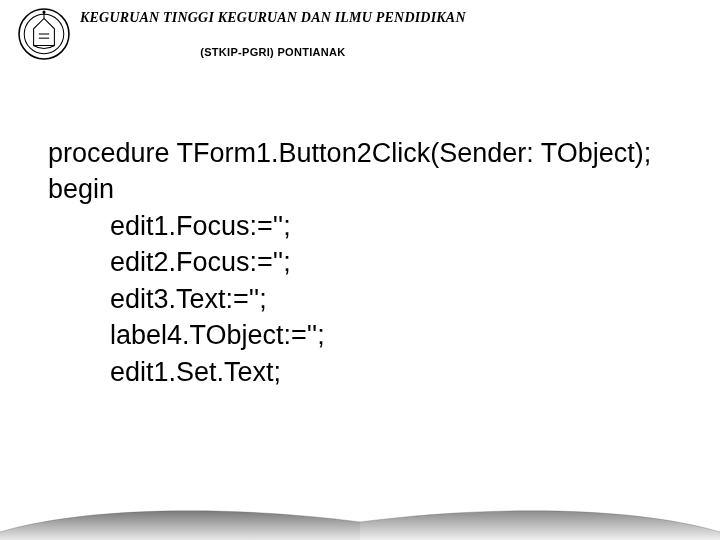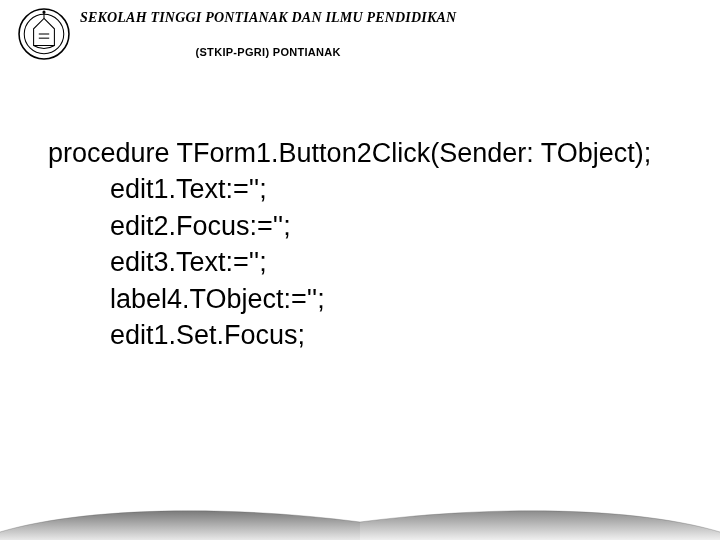--- a/index.html
+++ b/index.html
@@ -90,32 +90,33 @@
         <path d="M50 20 L70 40 L70 72 L30 72 L30 40 Z"></path>
         <path d="M30 72 Q50 84 70 72"></path>
         <line x1="50" y1="20" x2="50" y2="10"></line>
         <circle cx="50" cy="8" r="2" fill="#000"></circle>
         <line x1="40" y1="50" x2="60" y2="50"></line>
         <line x1="40" y1="58" x2="60" y2="58"></line>
       </g>
     </svg>
   </div>
   <div class="header-text">
-    <div class="header-title">SEKOLAH TINGGI PONTIANAK DAN ILMU PENDIDIKAN</div>
+    <div class="header-title">KEGURUAN TINGGI KEGURUAN DAN ILMU PENDIDIKAN</div>
     <div class="header-sub">(STKIP-PGRI) PONTIANAK</div>
   </div>
 </div>
 
 <div class="code-block">
   <div class="code-line">procedure TForm1.Button2Click(Sender: TObject);</div>
-  <div class="code-line indent">edit1.Text:='';</div>
+  <div class="code-line">begin</div>
+  <div class="code-line indent">edit1.Focus:='';</div>
   <div class="code-line indent">edit2.Focus:='';</div>
   <div class="code-line indent">edit3.Text:='';</div>
   <div class="code-line indent">label4.TObject:='';</div>
-  <div class="code-line indent">edit1.Set.Focus;</div>
+  <div class="code-line indent">edit1.Set.Text;</div>
 </div>
 
 <div class="bottom-shadow">
   <svg viewBox="0 0 720 38" preserveAspectRatio="none">
     <defs>
       <linearGradient id="gL" x1="0" y1="0" x2="0" y2="1">
         <stop offset="0" stop-color="#7a7a7a"></stop>
         <stop offset="1" stop-color="#e8e8e8"></stop>
       </linearGradient>
       <linearGradient id="gR" x1="0" y1="0" x2="0" y2="1">

